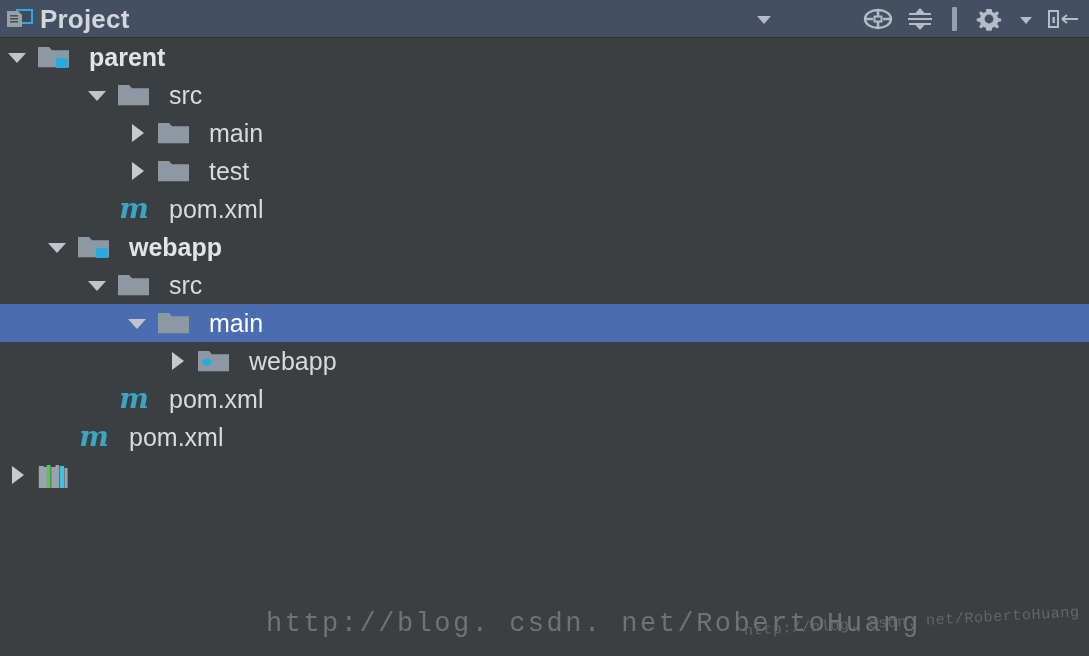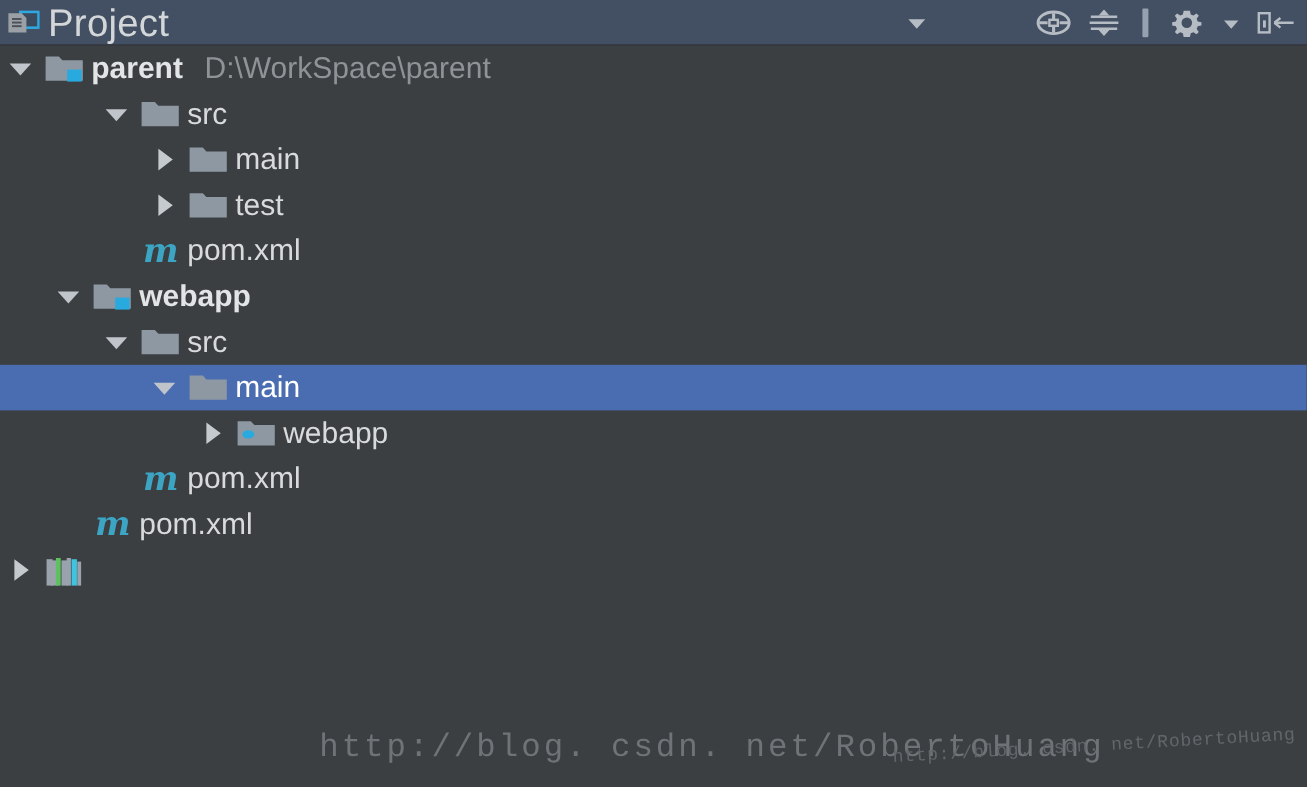--- a/index.html
+++ b/index.html
@@ -50,22 +50,22 @@
   }
   .title-icon {
     width: 30px;
     height: 26px;
     display: inline-flex;
     align-items: center;
     justify-content: center;
     margin-right: 6px;
   }
   #window-title {
-    font-size: 32px;
-    font-weight: 400;
+    font-size: 26px;
+    font-weight: 700;
     color: #d4d7da;
     letter-spacing: 0.2px;
     line-height: 1;
     white-space: nowrap;
   }
   .tb-btn {
     width: 40px;
     height: 34px;
     display: inline-flex;
     align-items: center;
@@ -114,20 +114,21 @@
     flex: 0 0 40px;
     display: inline-flex;
     align-items: center;
     justify-content: center;
   }
   .node-label {
     font-size: 25px;
     color: #d8dadc;
     line-height: 1;
     padding-left: 2px;
+    margin-left: 13px;
   }
   .node-label.bold { font-weight: bold; color: #e2e4e6; }
   .node-path {
     font-size: 25px;
     color: #8f9296;
     line-height: 1;
     padding-left: 18px;
   }
   .tree-row.selected .node-label { color: #ffffff; }
 
@@ -258,21 +259,20 @@
             <path d="M4 9 L22 9 L13 19 Z" fill="#c0c5cb"></path>
           </svg>
         </span>
         <span class="node-icon">
           <svg width="36" height="34" viewBox="0 0 36 34">
             <path d="M2 7 h11 l3 3.2 h17 v17 h-31 z" fill="#8d98a3"></path>
             <rect x="20" y="18" width="12" height="10" fill="#29aadf"></rect>
           </svg>
         </span>
         <span class="node-label bold">parent</span>
-        <span class="node-path">D:\WorkSpace\parent</span>
       </div>
       <div class="tree-row">
         <span style="flex: 0 0 80px; width: 80px;"></span>
         <span class="toggle">
           <svg width="26" height="26" viewBox="0 0 26 26">
             <path d="M4 9 L22 9 L13 19 Z" fill="#c0c5cb"></path>
           </svg>
         </span>
         <span class="node-icon">
           <svg width="36" height="34" viewBox="0 0 36 34">

